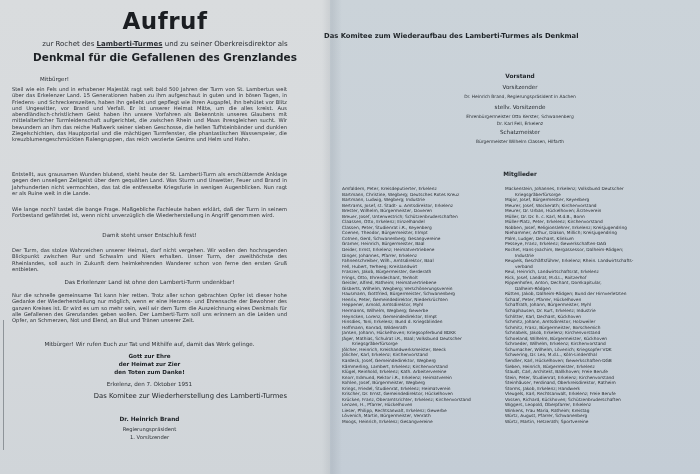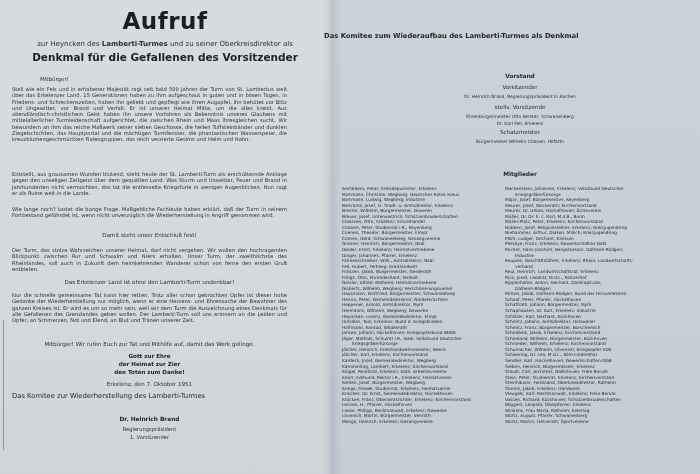--- a/index.html
+++ b/index.html
@@ -32,31 +32,31 @@
 
     
     .title {
       position: absolute; left: 0; width: 330px; top: 8px; text-align: center;
       font-family: "DejaVu Sans", sans-serif; font-size: 23px; font-weight: bold; letter-spacing: 0.5px;
       color: #1b1e22;
     }
     .subtitle {
       position: absolute; left: 0; width: 330px; top: 40px; text-align: center; font-size: 7px; color: #2a2e33;
     }
-    .subtitle b { font-weight: bold; }
+    .subtitle b { font-weight: bold; text-decoration: underline; }
     .denkmal {
       position: absolute; left: 0; width: 330px; top: 51px; text-align: center; font-size: 10.5px; font-weight: bold; color: #1d2125;
     }
     .para {
       position: absolute; left: 12px; width: 275px; font-size: 5.2px; line-height: 6.3px; color: #2b2f34; text-align: justify;
     }
     .salute { position: absolute; left: 40px; top: 76px; font-size: 5.5px; color: #2b2f34; }
     .center-line { position: absolute; left: 12px; width: 275px; text-align: center; font-size: 5.6px; color: #2b2f34; }
     .motto { position: absolute; left: 12px; width: 275px; text-align: center; font-size: 5.6px; font-weight: bold; line-height: 8px; color: #22262a; }
-    .committee-left { position: absolute; left: 12px; width: 275px; text-align: left; font-size: 6.8px; line-height: 11px; color: #22262a; }
+    .committee-left { position: absolute; left: 12px; width: 275px; text-align: right; font-size: 6.8px; line-height: 11px; color: #22262a; }
     .sign-name { position: absolute; left: 12px; width: 275px; text-align: center; font-size: 5.8px; font-weight: bold; color: #22262a; }
     .sign-role { position: absolute; left: 12px; width: 275px; text-align: center; font-size: 5.2px; line-height: 8px; color: #2b2f34; }
 
     
     .r-heading { position: absolute; left: 324px; width: 360px; text-align: left; font-size: 6.8px; font-weight: bold; line-height: 10px; color: #1f2428; }
     .r-section { position: absolute; left: 340px; width: 360px; text-align: center; font-size: 5.8px; font-weight: bold; color: #1f2428; }
     .r-role { position: absolute; left: 340px; width: 360px; text-align: center; font-size: 5.6px; color: #2a2f34; }
     .r-person { position: absolute; left: 340px; width: 360px; text-align: center; font-size: 4.4px; line-height: 7px; color: #2a2f34; }
     .members { position: absolute; font-size: 4.3px; line-height: 5.55px; color: #262a2f; }
     .members div.cont { padding-left: 10px; }
@@ -64,22 +64,22 @@
 </head>
 <body>
 
 <div class="spread">
   <div class="page-left"></div>
   <div class="page-right"></div>
   <div class="gutter"></div>
   <div class="edge-line"></div>
 
   <div class="title">Aufruf</div>
-  <div class="subtitle"><span>zur Heyncken des </span><b>Lamberti-Turmes</b><span> und zu seiner Oberkreisdirektor als</span></div>
-  <div class="denkmal">Denkmal für die Gefallenen des Vorsitzender</div>
+  <div class="subtitle"><span>zur Rochet des </span><b>Lamberti-Turmes</b><span> und zu seiner Oberkreisdirektor als</span></div>
+  <div class="denkmal">Denkmal für die Gefallenen des Grenzlandes</div>
 
   <div class="salute">Mitbürger!</div>
   <div class="para" style="top:86px;">Steil wie ein Fels und in erhabener Majestät ragt seit bald 500 Jahren der Turm von St. Lambertus weit über das Erkelenzer Land. 15 Generationen haben zu ihm aufgeschaut in guten und in bösen Tagen, in Friedens- und Schreckenszeiten, haben ihn geliebt und gepflegt wie ihren Augapfel, ihn behütet vor Blitz und Ungewitter, vor Brand und Verfall. Er ist unserer Heimat Mitte, um die alles kreist. Aus abendländisch-christlichem Geist haben ihn unsere Vorfahren als Bekenntnis unseres Glaubens mit mittelalterlicher Turmleidenschaft aufgerichtet, die zwischen Rhein und Maas ihresgleichen sucht. Wir bewundern an ihm das reiche Maßwerk seiner sieben Geschosse, die hellen Tuffsteinbänder und dunklen Ziegelschichten, das Hauptportal und die mächtigen Turmfenster, die phantastischen Wasserspeier, die kreuzblumengeschmückten Fialengruppen, das reich verzierte Gesims und Helm und Hahn.</div>
   <div class="para" style="top:171px;">Entstellt, aus grausamen Wunden blutend, steht heute der St. Lamberti-Turm als erschütternde Anklage gegen den unseligen Zeitgeist über dem gequälten Land. Was Sturm und Unwetter, Feuer und Brand in Jahrhunderten nicht vermochten, das tat die entfesselte Kriegsfurie in wenigen Augenblicken. Nun ragt er als Ruine weit in die Lande.</div>
   <div class="para" style="top:206px;">Wie lange noch? tastet die bange Frage. Maßgebliche Fachleute haben erklärt, daß der Turm in seinem Fortbestand gefährdet ist, wenn nicht unverzüglich die Wiederherstellung in Angriff genommen wird.</div>
   <div class="center-line" style="top:232px;">Damit steht unser Entschluß fest!</div>
   <div class="para" style="top:247px;">Der Turm, das stolze Wahrzeichen unserer Heimat, darf nicht vergehen. Wir wollen den hochragenden Blickpunkt zwischen Rur und Schwalm und Niers erhalten. Unser Turm, der zweithöchste des Rheinlandes, soll auch in Zukunft dem heimkehrenden Wanderer schon von ferne den ersten Gruß entbieten.</div>
   <div class="center-line" style="top:279px;">Das Erkelenzer Land ist ohne den Lamberti-Turm undenkbar!</div>
   <div class="para" style="top:292px;">Nur die schnelle gemeinsame Tat kann hier retten. Trotz aller schon gebrachten Opfer ist dieser hohe Gedanke der Wiederherstellung nur möglich, wenn er eine Herzens- und Ehrensache der Bewohner des ganzen Kreises ist. Er wird es um so mehr sein, weil wir dem Turm die Auszeichnung eines Denkmals für alle Gefallenen des Grenzlandes geben wollen. Der Lamberti-Turm soll uns erinnern an die Leiden und Opfer, an Schmerzen, Not und Elend, an Blut und Tränen unserer Zeit.</div>
   <div class="center-line" style="top:341px;">Mitbürger! Wir rufen Euch zur Tat und Mithilfe auf, damit das Werk gelinge.</div>

